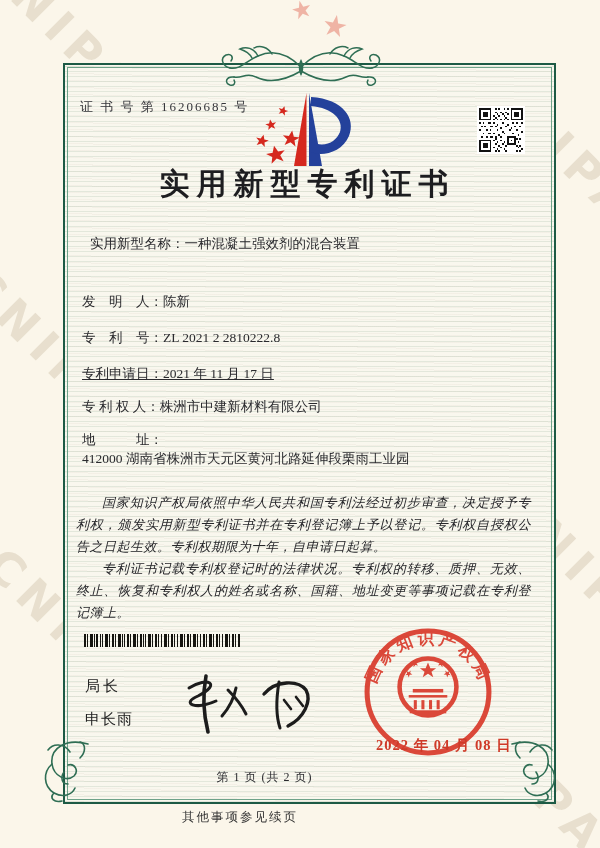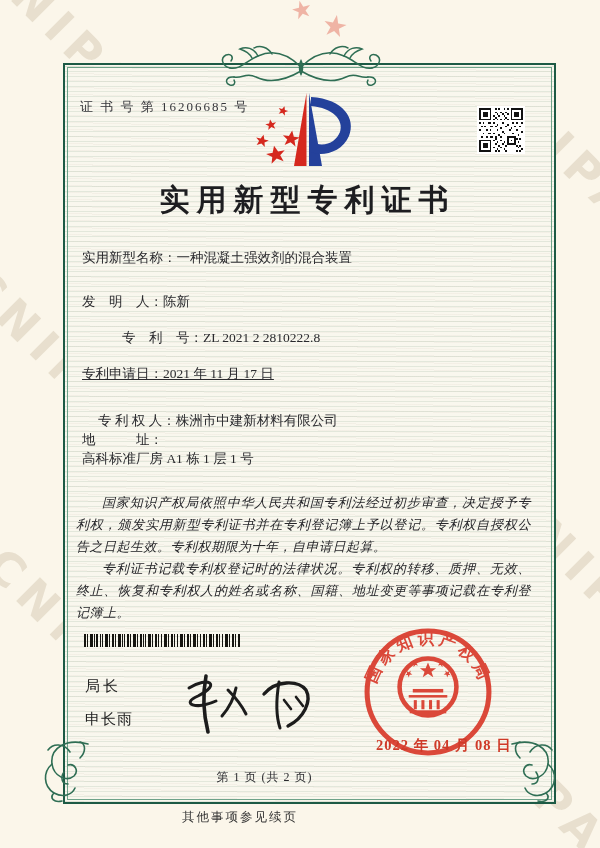--- a/index.html
+++ b/index.html
@@ -16,21 +16,21 @@
          background-image:
            repeating-linear-gradient(0deg, rgba(110,150,120,.16) 0 1px, transparent 1px 5px),
            repeating-linear-gradient(1.5deg, rgba(170,140,125,.07) 0 1px, transparent 1px 7px);}
   .frame-inner{position:absolute;inset:2px;border:1px solid #6ea289;}
   .orn{position:absolute;z-index:3;}
   
   .content{position:absolute;inset:0;z-index:4;}
   .cert-no{position:absolute;left:80px;top:98px;font-size:13px;letter-spacing:2px;color:#35353a;}
   .logo{position:absolute;left:248px;top:84px;}
   .qr{position:absolute;left:477px;top:106px;background:#fff;padding:2px;}
-  .title{position:absolute;left:63px;top:180px;width:489px;text-align:center;
+  .title{position:absolute;left:63px;top:164px;width:489px;text-align:center;
          font-size:30px;font-weight:700;letter-spacing:7px;color:#1d1d20;}
   .row{position:absolute;left:82px;font-size:13.5px;white-space:nowrap;color:#2a2a2e;}
   .row .lbl{color:#2a2a2e;}
   .addr-row{display:flex;flex-direction:column;}
   .addr-val span{display:block;line-height:19px;}
   .pair2{position:absolute;left:224px;top:0;}
   .body-text{position:absolute;left:76px;top:492px;width:455px;font-size:13px;
              line-height:1.7;letter-spacing:.5px;font-style:italic;color:#26262a;}
   .body-text p{margin:0;text-indent:2em;text-align:justify;}
   .barcode{position:absolute;left:84px;top:634px;}
@@ -151,39 +151,39 @@
                  M8,22h1v1h-1z M12,22h1v1h-1z M22,22h1v1h-1z M10,23h1v1h-1z M14,23h1v1h-1z M24,23h1v1h-1z
                  M9,24h1v1h-1z M11,24h1v1h-1z M15,24h1v1h-1z M21,24h1v1h-1z M23,24h1v1h-1z"></path>
         <rect x="16" y="16" width="5" height="5"></rect>
       </g>
       <rect x="17" y="17" width="3" height="3" fill="#fff"></rect>
       <rect x="18" y="18" width="1" height="1" fill="#111"></rect>
     </svg>
 
     <div class="title">实用新型专利证书</div>
 
-    <div class="row" style="top:249px;">
+    <div class="row" style="top:235px;margin-left:8px;">
       <span class="lbl">实用新型名称：</span><span>一种混凝土强效剂的混合装置</span>
     </div>
     <div class="row" style="top:293px;">
       <span class="lbl">发　明　人：</span><span>陈新</span>
     </div>
-    <div class="row" style="top:329px;margin-left:40px;">
+    <div class="row" style="top:329px;">
       <span class="lbl">专　利　号：</span><span>ZL 2021 2 2810222.8</span>
     </div>
     <div class="row" style="top:365px;text-decoration:underline;">
       <span class="lbl">专利申请日：</span><span>2021 年 11 月 17 日</span>
     </div>
-    <div class="row" style="top:412px;margin-left:16px;">
+    <div class="row" style="top:398px;">
       <span class="lbl">专 利 权 人：</span><span>株洲市中建新材料有限公司</span>
     </div>
     <div class="row addr-row" style="top:431px;">
       <span class="lbl">地　　　址：</span>
       <span class="addr-val">
-        <span>高科标准厂房 A1 栋 1 层 1 号</span>
+        <span>412000 湖南省株洲市天元区黄河北路延伸段栗雨工业园</span>
       </span>
     </div>
 
     <div class="body-text">
       <p>国家知识产权局依照中华人民共和国专利法经过初步审查，决定授予专利权，颁发实用新型专利证书并在专利登记簿上予以登记。专利权自授权公告之日起生效。专利权期限为十年，自申请日起算。</p>
       <p>专利证书记载专利权登记时的法律状况。专利权的转移、质押、无效、终止、恢复和专利权人的姓名或名称、国籍、地址变更等事项记载在专利登记簿上。</p>
     </div>
 
     <svg class="barcode" width="156" height="13" viewBox="0 0 156 13" shape-rendering="crispEdges">
       <path fill="#15140f" d="M0,0h2v13h-2z M3,0h1v13h-1z M6,0h3v13h-3z M10,0h1v13h-1z M12,0h2v13h-2z M16,0h1v13h-1z M18,0h1v13h-1z

